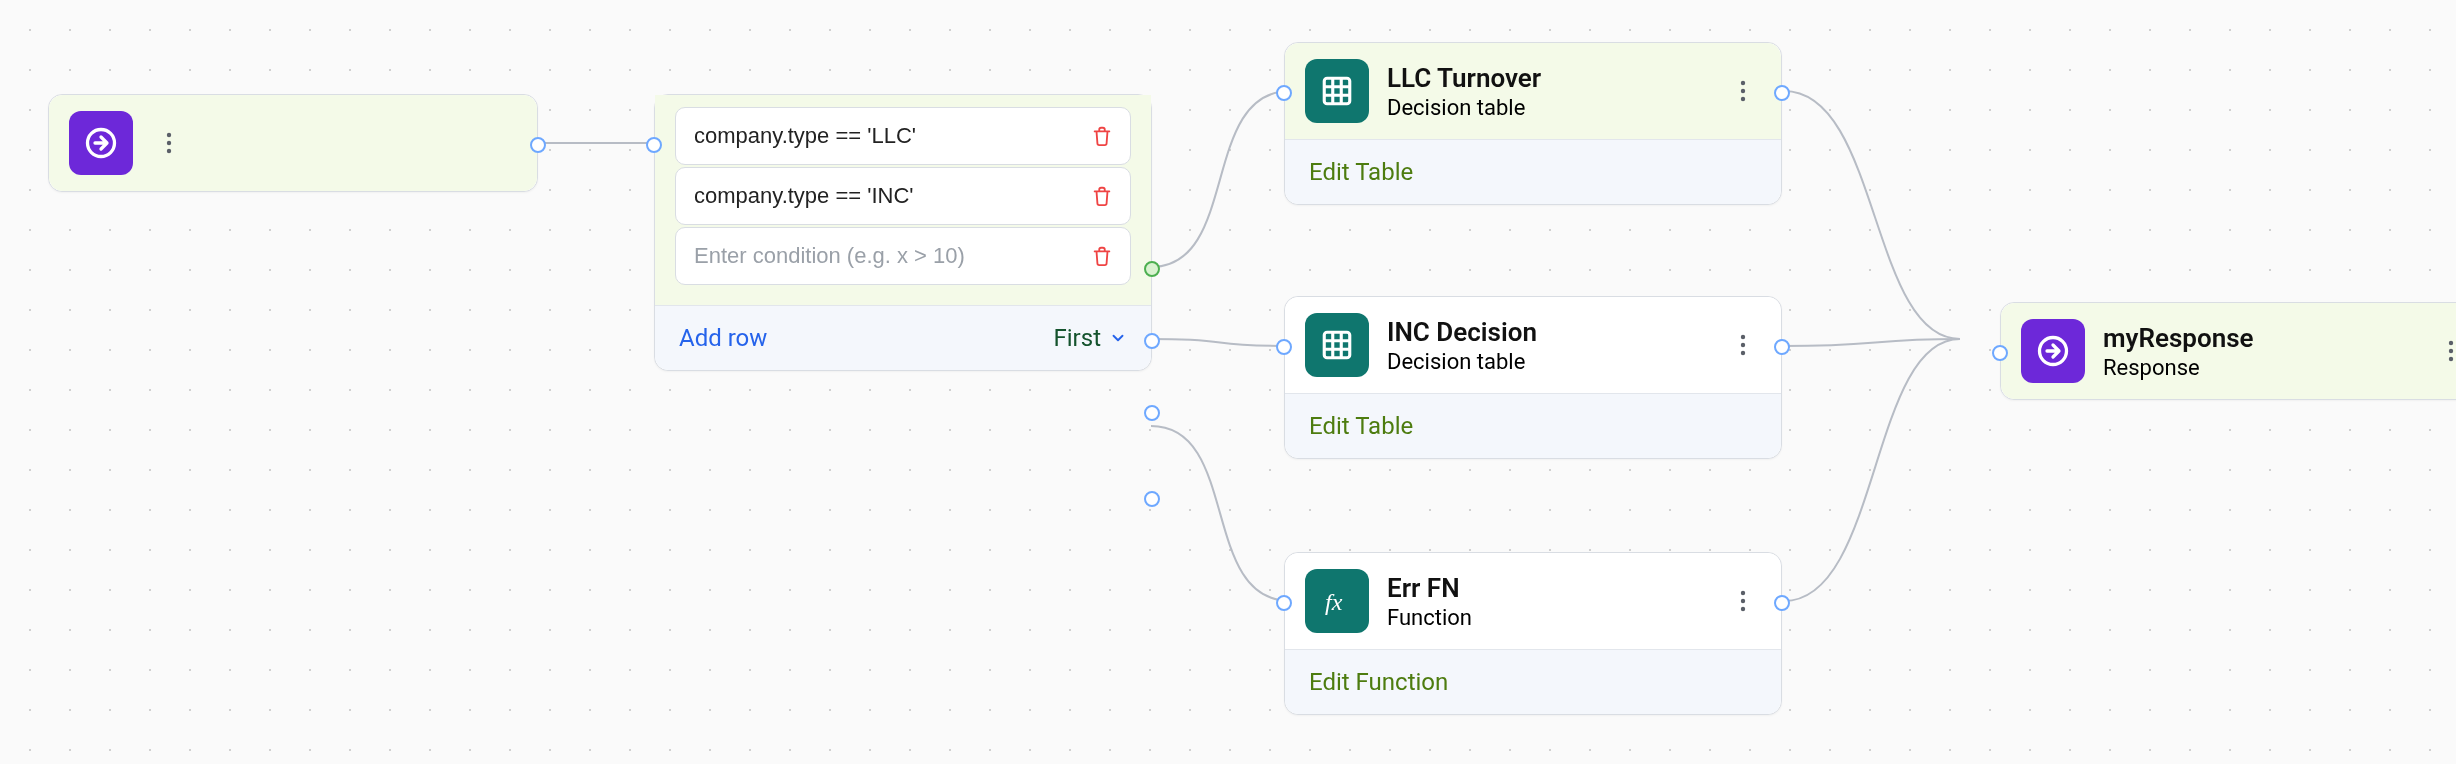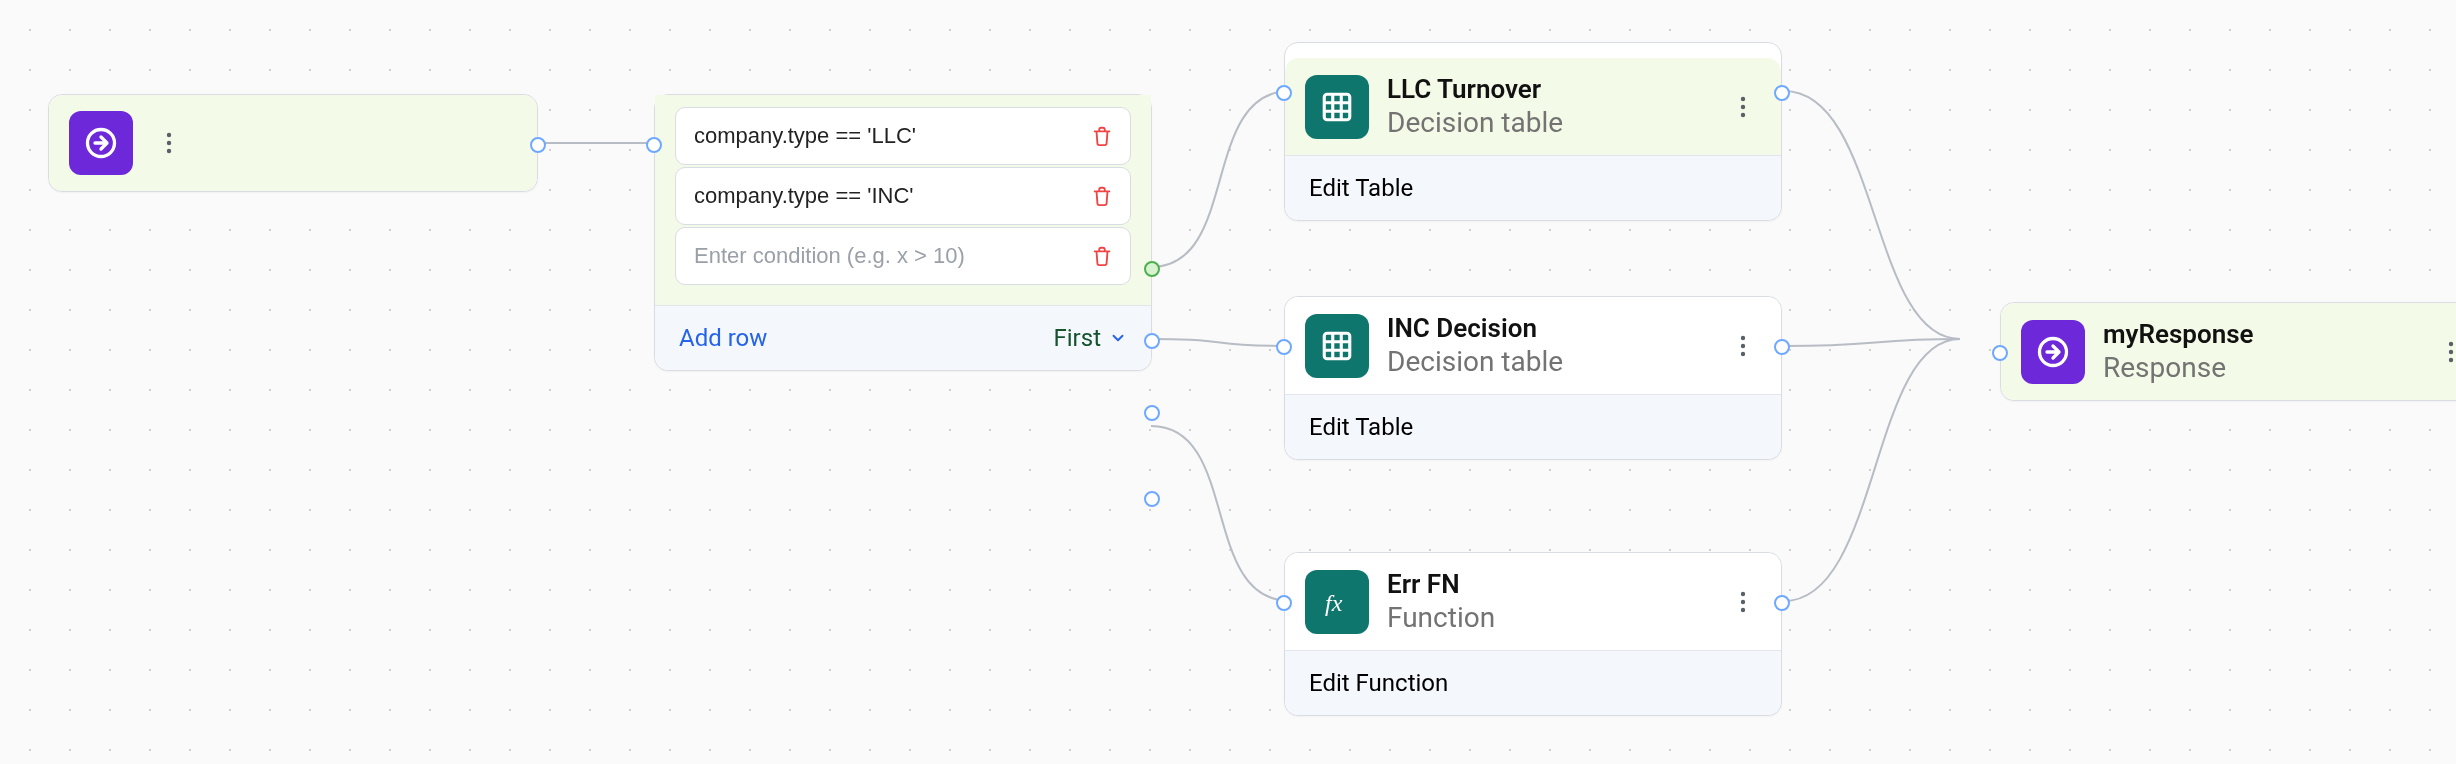--- a/index.html
+++ b/index.html
@@ -40,21 +40,21 @@
   .node-icon {
     width: 64px; height: 64px;
     border-radius: 12px;
     display: flex; align-items: center; justify-content: center;
     flex-shrink: 0;
   }
   .icon-purple { background: #6d28d9; }
   .icon-blue   { background: #0f766e; }
   .node-titles { flex: 1; display: flex; flex-direction: column; gap: 2px; }
   .node-title { font-size: 26px; font-weight: 600; color: #111; }
-  .node-subtitle { font-size: 28px; color: #737373; }
+  .node-subtitle { font-size: 22px; color: #000000; }
   .node-more {
     width: 36px; height: 36px;
     display: flex; align-items: center; justify-content: center;
     color: #5a5f68; cursor: pointer;
     border-radius: 6px;
   }
   .switch-body {
     background: #f4fae8;
     padding: 12px 20px 20px 20px;
     display: flex; flex-direction: column; gap: 2px;
@@ -85,21 +85,21 @@
     padding: 18px 24px;
     display: flex; justify-content: space-between; align-items: center;
   }
   .link { color: #2563eb; font-size: 24px; cursor: pointer; }
   .mode { color: #14532d; font-size: 24px; display:flex; align-items:center; gap:8px; cursor:pointer;}
   .edit-bar {
     background: #f4f7fc;
     border-top: 1px solid #e2e6ec;
     border-radius: 0 0 14px 14px;
     padding: 18px 24px;
-    color: #000000;
+    color: #4d7c0f;
     font-size: 24px;
     cursor: pointer;
   }
   .port {
     position: absolute;
     width: 16px; height: 16px;
     border-radius: 50%;
     background: #fff;
     border: 2px solid #6ea8ff;
     z-index: 3;
@@ -177,21 +177,21 @@
     </span>
   </div>
   <div class="port" style="left:-9px; top:42px;"></div>
   <div class="port green" style="right:-9px; top:166px;"></div>
   <div class="port" style="right:-9px; top:238px;"></div>
   <div class="port" style="right:-9px; top:310px;"></div>
   <div class="port" style="right:-9px; top:396px;"></div>
 </div>
 
 <div class="node" style="left:1284px; top:42px; width:498px;">
-  <div class="node-header" style="background:#f4fae8;margin-top:15px;">
+  <div class="node-header" style="background:#f4fae8;">
     <div class="node-icon icon-blue">
       <svg width="34" height="34" viewBox="0 0 24 24" fill="none" stroke="#fff" stroke-width="2.2">
           <rect x="3" y="3" width="18" height="18" rx="2"></rect>
           <path d="M3 9h18M3 15h18M9 3v18M15 3v18"></path>
         </svg>
     </div>
     <div class="node-titles">
       <div class="node-title">LLC Turnover</div>
       <div class="node-subtitle">Decision table</div>
     </div>

